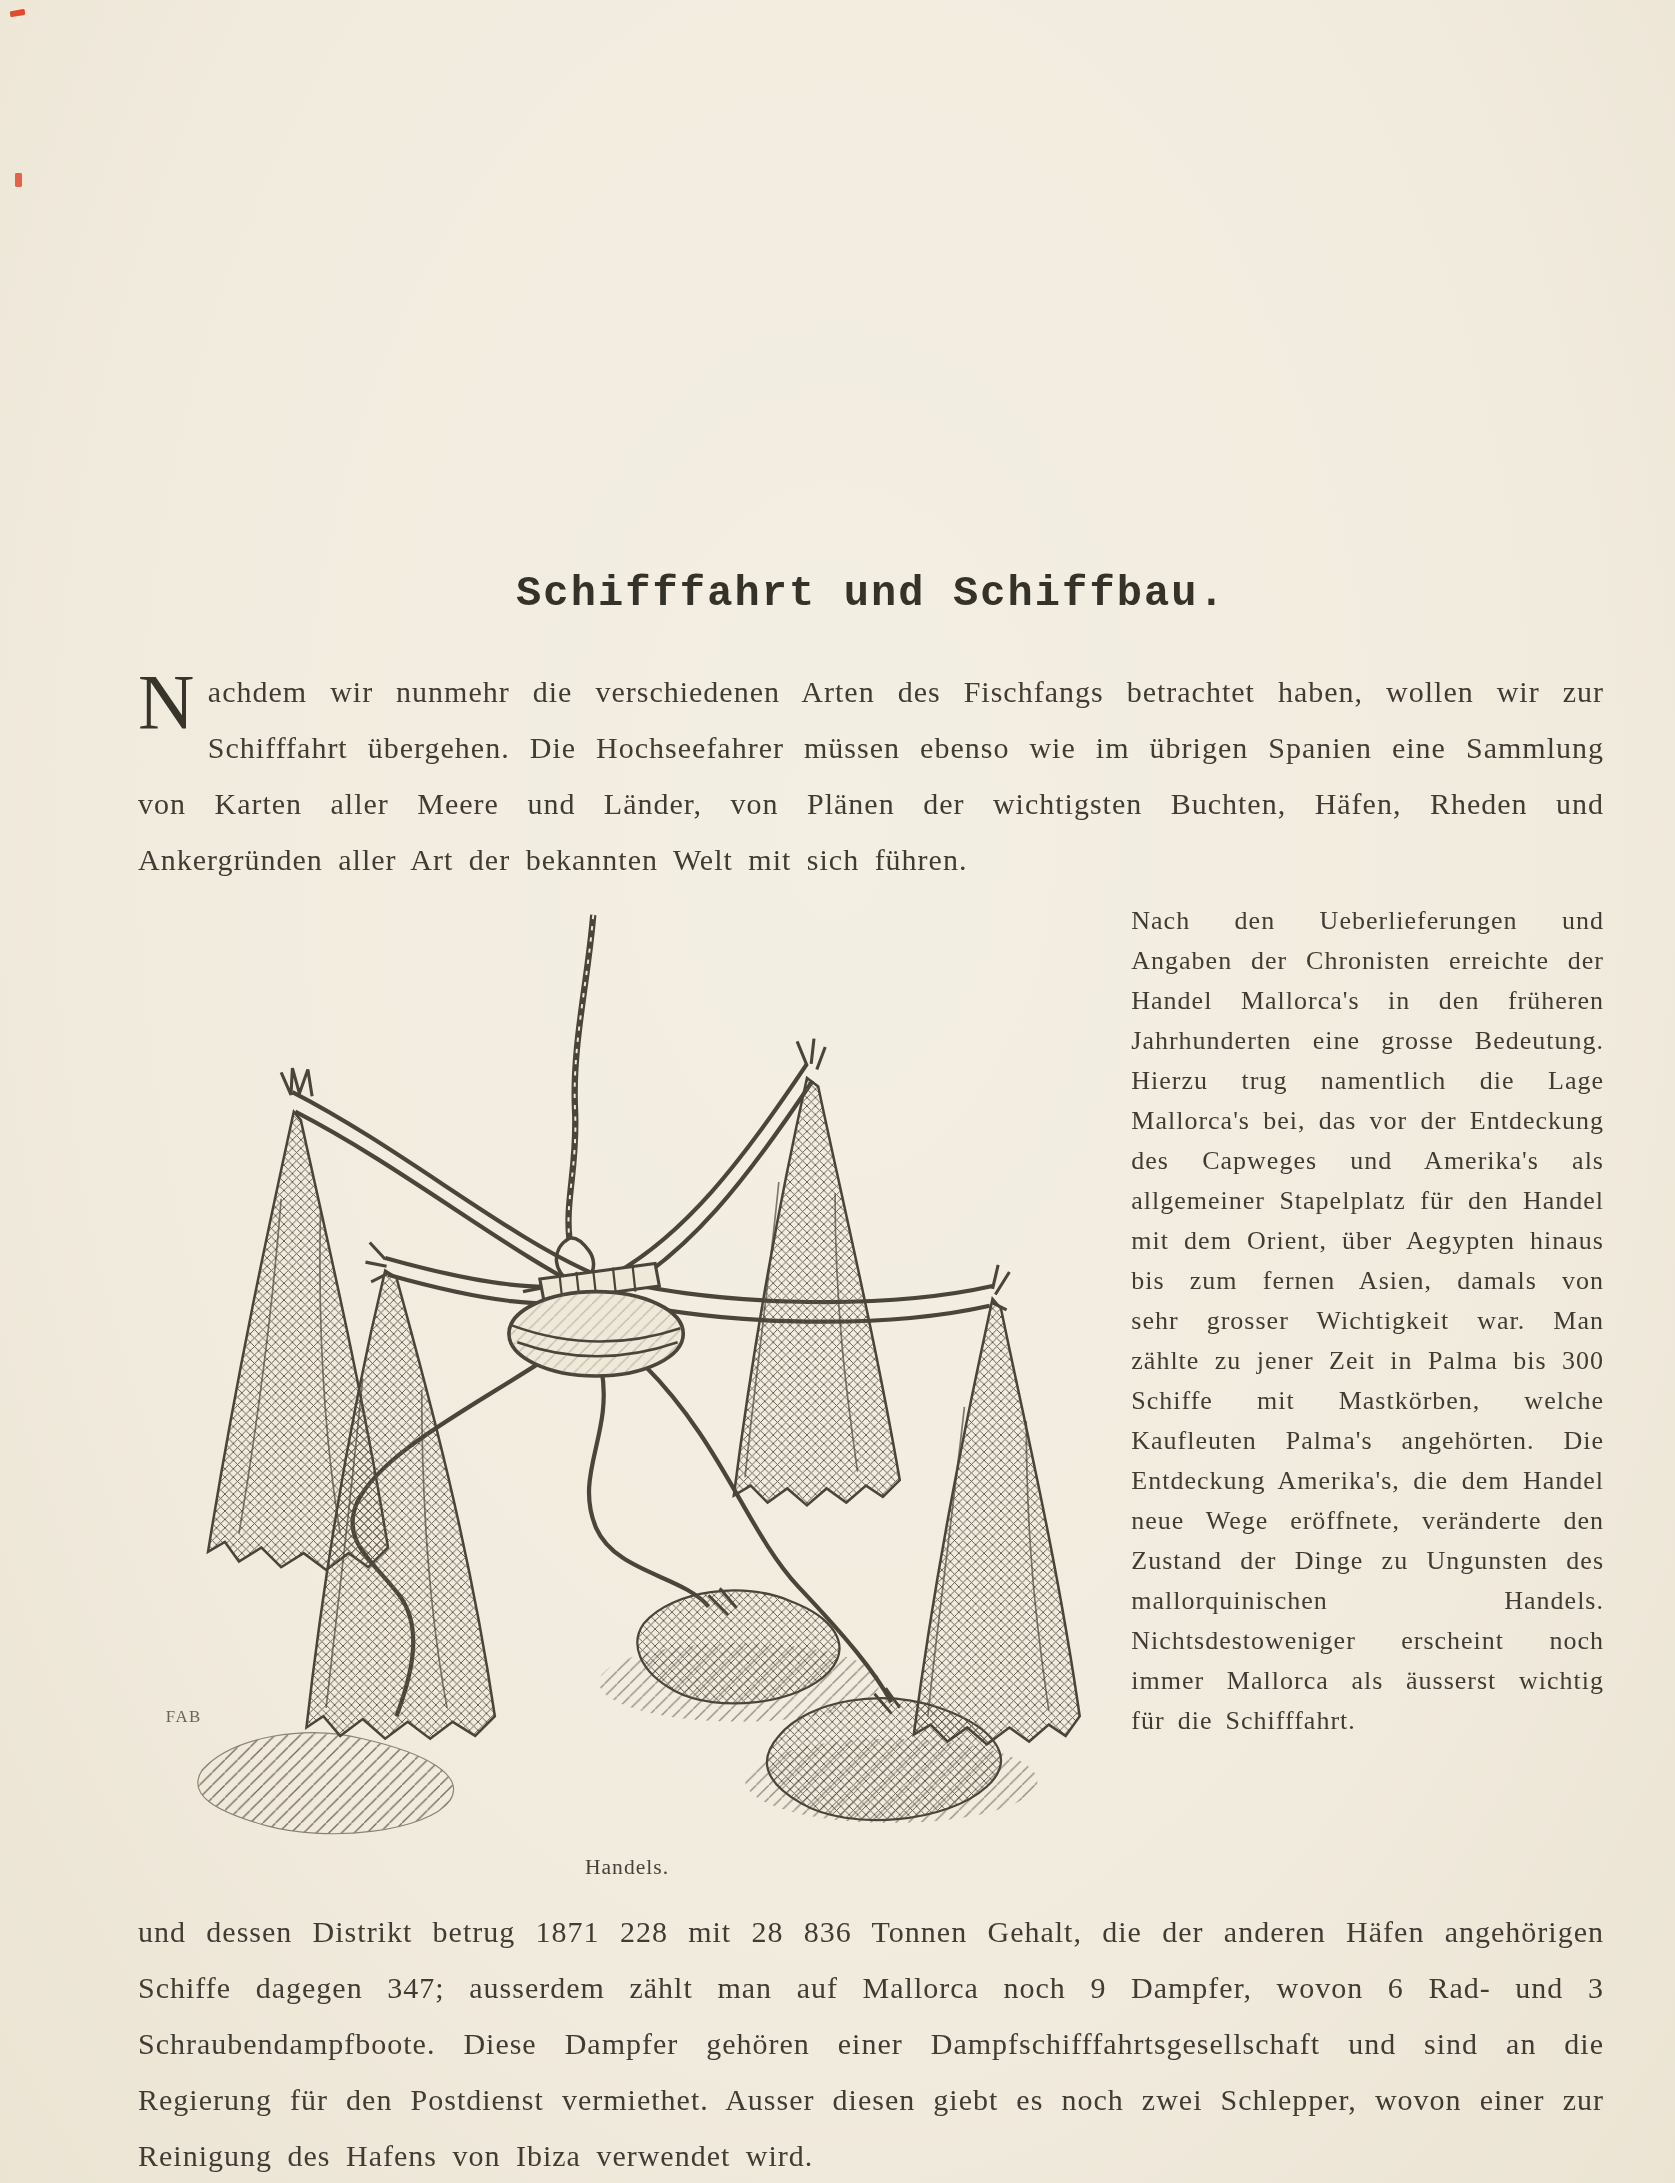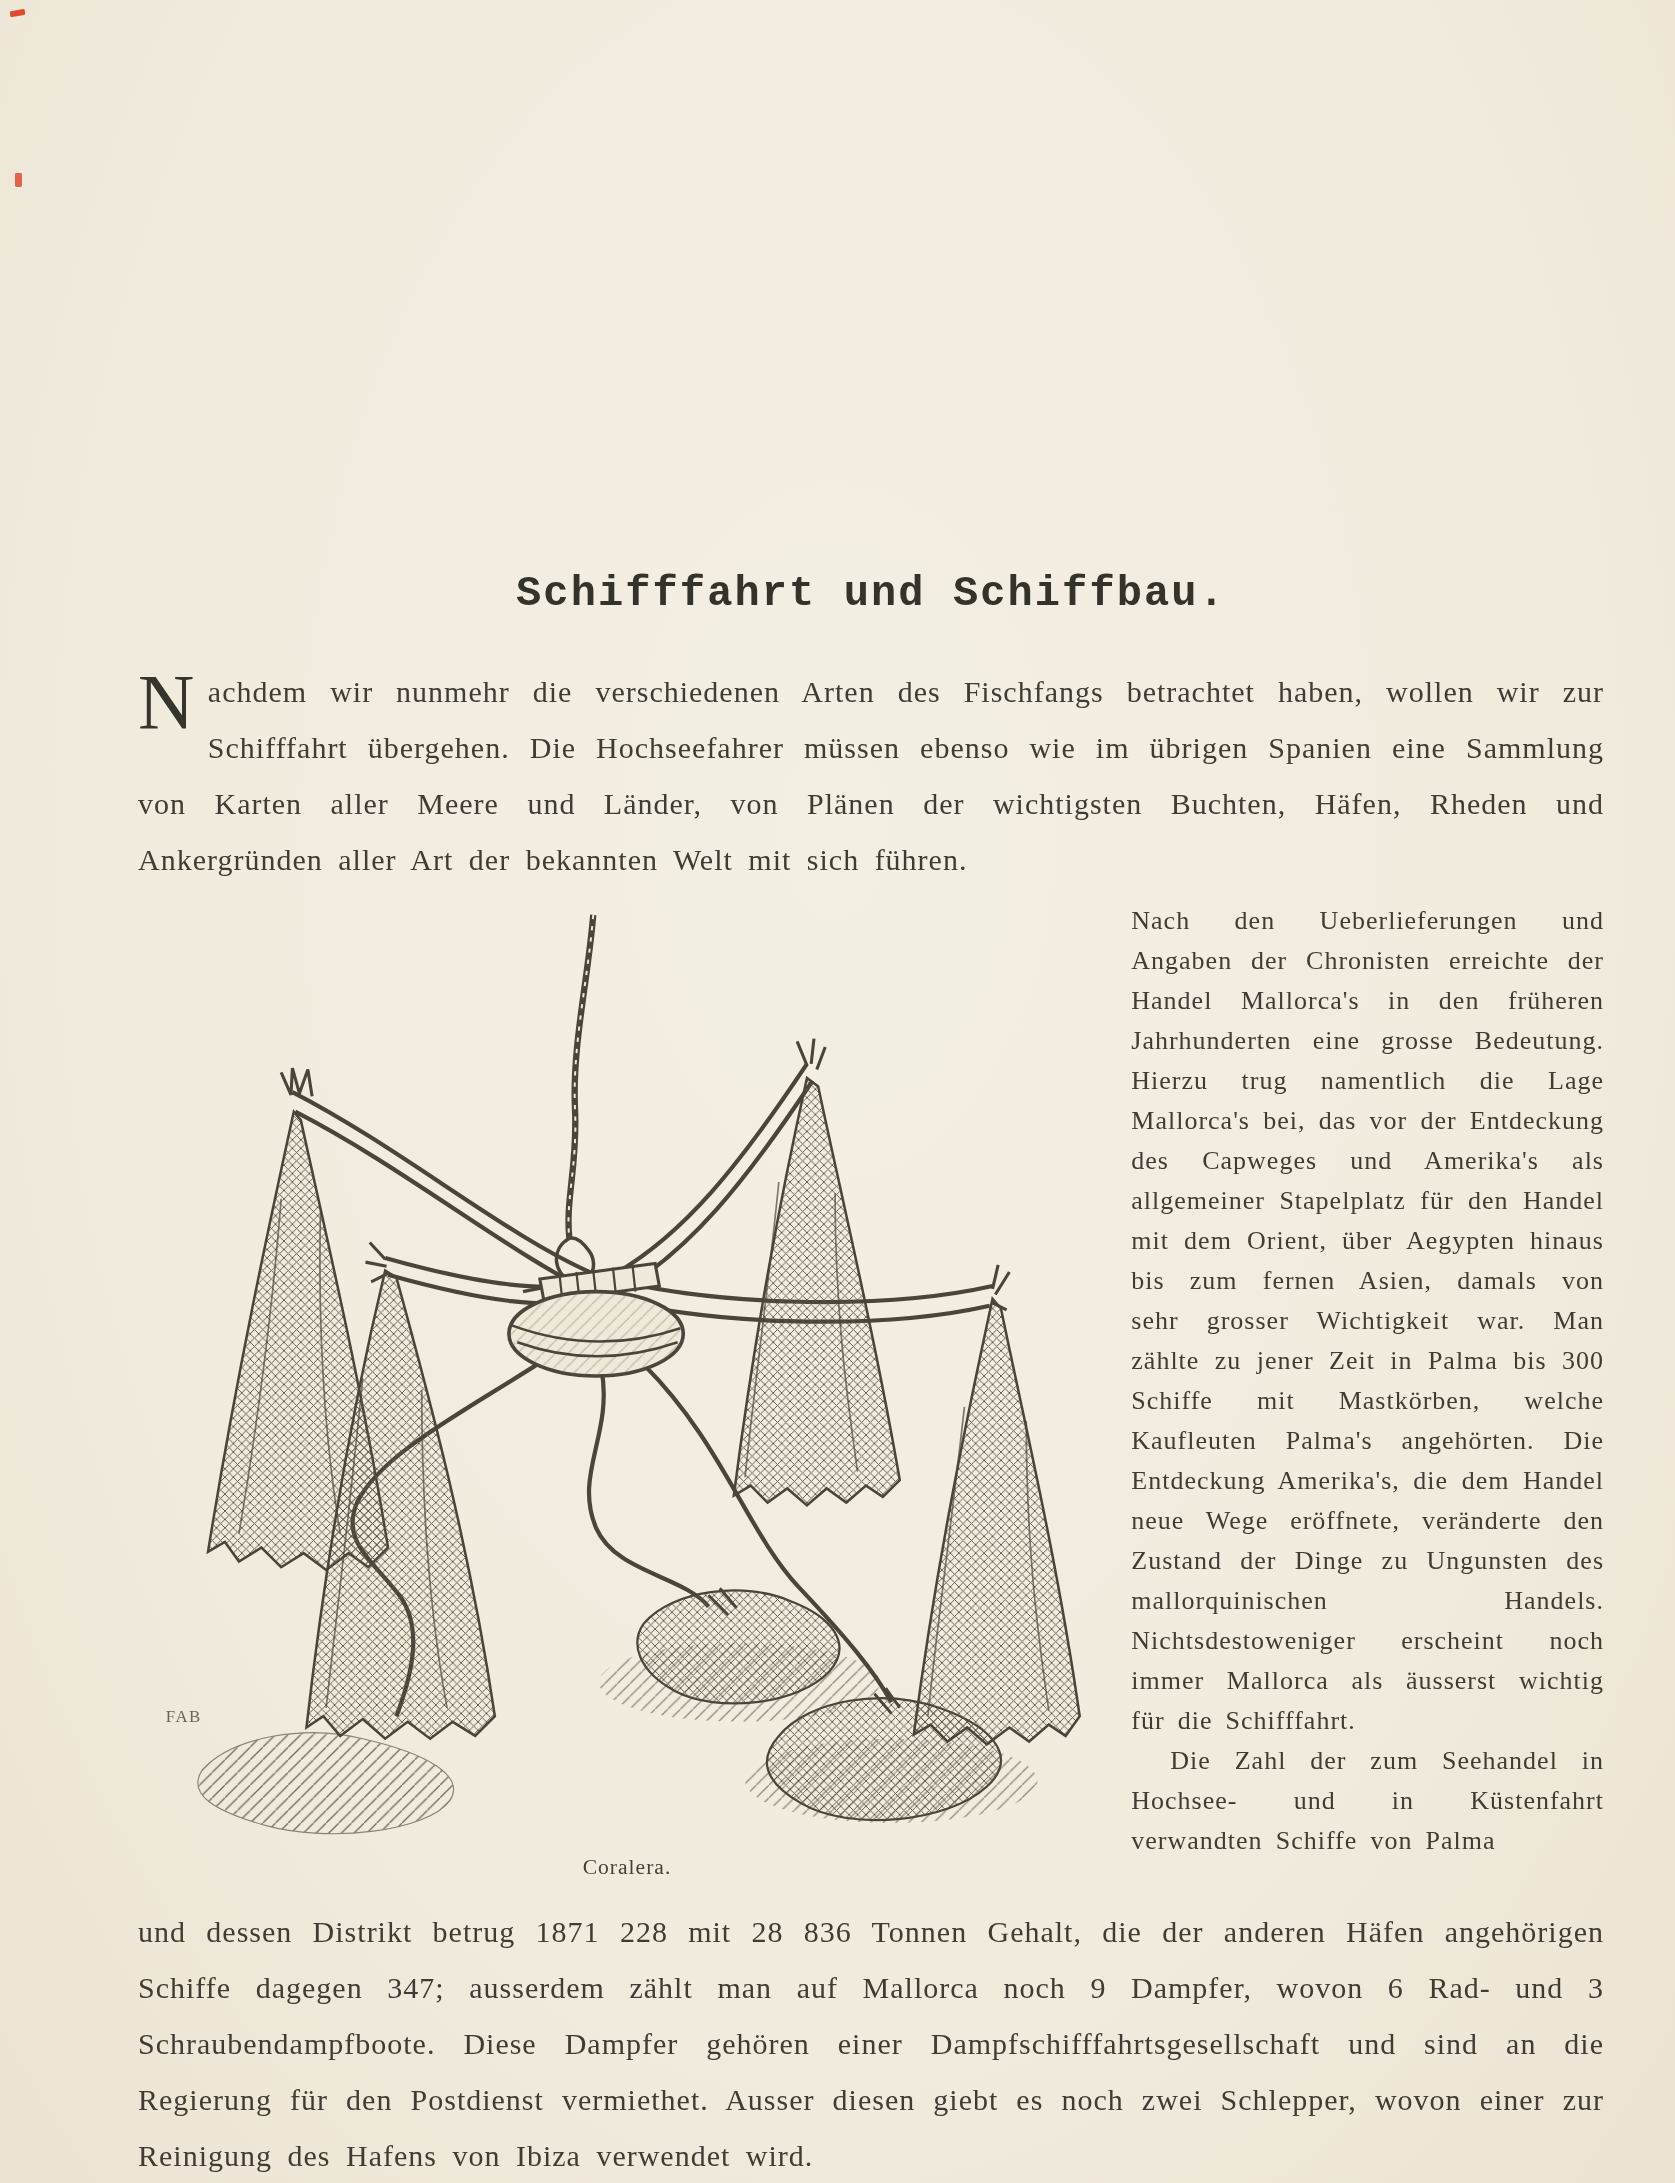--- a/index.html
+++ b/index.html
@@ -135,26 +135,25 @@
 
             <path d="M468 118 C452 190 432 290 416 415 L428 408 L440 420 L454 410 L468 422 L482 410 L496 420 L510 408 L522 416 L534 404 C516 300 492 200 476 124 Z" fill="url(#net)"></path>
             <path d="M448 192 C440 272 430 342 424 402 M488 200 C488 282 496 342 504 398" fill="none" stroke-width="1.2" opacity="0.7"></path>
 
             <path d="M600 275 C584 350 562 450 544 585 L556 578 L568 590 L582 580 L596 592 L612 580 L626 590 L640 578 L652 586 L662 572 C646 460 622 360 606 282 Z" fill="url(#net)"></path>
             <path d="M580 352 C570 442 560 512 554 572 M624 362 C624 452 632 512 640 568" fill="none" stroke-width="1.2" opacity="0.7"></path>
           </g>
 
           <text x="12" y="576" font-size="12" fill="#6b6557" letter-spacing="1">FAB</text>
         </svg>
-        <figcaption class="figcap">Coralera.</figcaption>
+        <figcaption class="figcap">Handels.</figcaption>
       </figure>
 
       <div class="rightcol">
         <p>Nach den Ueberlieferungen und Angaben der Chronisten erreichte der Handel Mallorca's in den früheren Jahrhunderten eine grosse Bedeutung. Hierzu trug namentlich die Lage Mallorca's bei, das vor der Entdeckung des Capweges und Amerika's als allgemeiner Stapelplatz für den Handel mit dem Orient, über Aegypten hinaus bis zum fernen Asien, damals von sehr grosser Wichtigkeit war. Man zählte zu jener Zeit in Palma bis 300 Schiffe mit Mastkörben, welche Kaufleuten Palma's angehörten. Die Entdeckung Amerika's, die dem Handel neue Wege eröffnete, veränderte den Zustand der Dinge zu Ungunsten des mallorquinischen Handels. Nichtsdestoweniger erscheint noch immer Mallorca als äusserst wichtig für die Schifffahrt.</p>
-        <p>Die Zahl der zum Seehandel in Hochsee- und in Küstenfahrt verwandten Schiffe von Palma</p>
       </div>
 
     </div>
 
     <p class="body-text closing">und dessen Distrikt betrug 1871 228 mit 28 836 Tonnen Gehalt, die der anderen Häfen angehörigen Schiffe dagegen 347; ausserdem zählt man auf Mallorca noch 9 Dampfer, wovon 6 Rad- und 3 Schraubendampfboote. Diese Dampfer gehören einer Dampfschifffahrtsgesellschaft und sind an die Regierung für den Postdienst vermiethet. Ausser diesen giebt es noch zwei Schlepper, wovon einer zur Reinigung des Hafens von Ibiza verwendet wird.</p>
 
   </div>
 </div>
 
 

